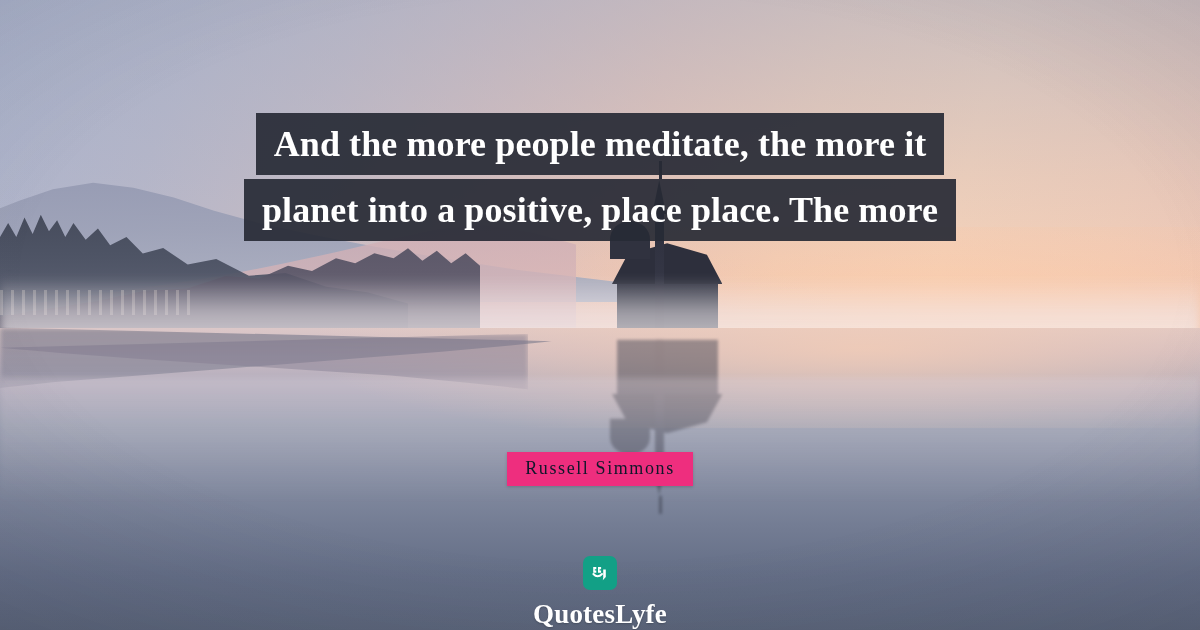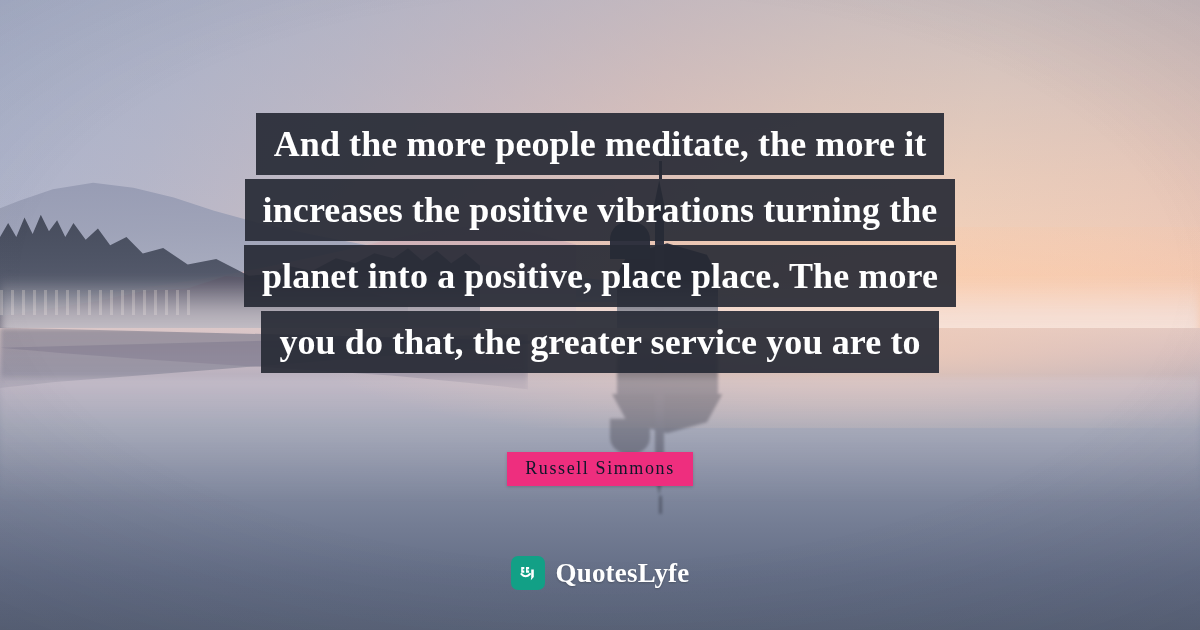--- a/index.html
+++ b/index.html
@@ -232,23 +232,24 @@
     font-weight:400;
     letter-spacing:1.6px;
     padding:6px 18px 7px;
     white-space:nowrap;
     box-shadow:0 1px 3px rgba(0,0,0,.18);
   }
 
   
   #brand {
     position:absolute; top:556px; left:0; right:0;
-    display:flex; align-items:center; justify-content:center;
+    display:flex; align-items:center; justify-content:flex-end;
     gap:11px;
     z-index:5;
+    flex-direction:column;
   }
   #brand .logo-mark {
     width:34px; height:34px;
     background:#12a086;
     border-radius:7px;
     display:flex; align-items:center; justify-content:center;
     flex:0 0 auto;
   }
   #brand .logo-mark svg { display:block; }
   #brand .brand-text {
@@ -296,23 +297,21 @@
     <div class="steeple-body"></div>
     <div class="steeple-top"></div>
     <div class="spire"></div>
   </div>
 
   <div class="bg-layer water-sheen"></div>
   <div class="bg-layer bg-soft"></div>
 
   <div id="quote-block">
     <div class="quote-line">And the more people meditate, the more it</div>
-    <div class="quote-line">increases the positive vibrations turning the</div>
     <div class="quote-line">planet into a positive, place place. The more</div>
-    <div class="quote-line">you do that, the greater service you are to</div>
   </div>
 
   <div id="author-badge">
     <div class="badge">Russell Simmons</div>
   </div>
 
   <div id="brand">
     <span class="logo-mark">
       <svg width="24" height="24" viewBox="0 0 24 24" aria-hidden="true">
 

